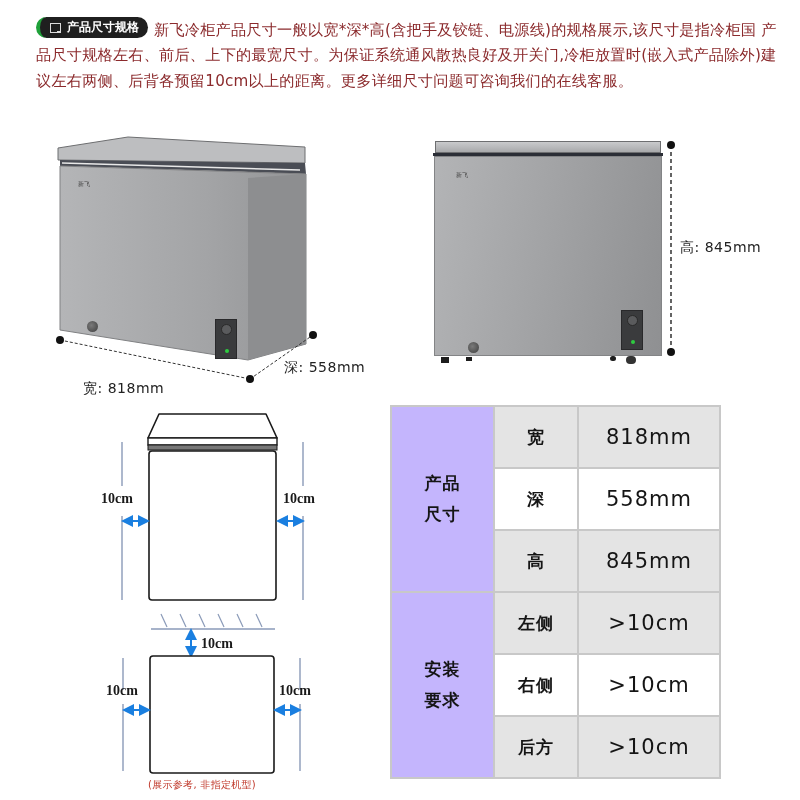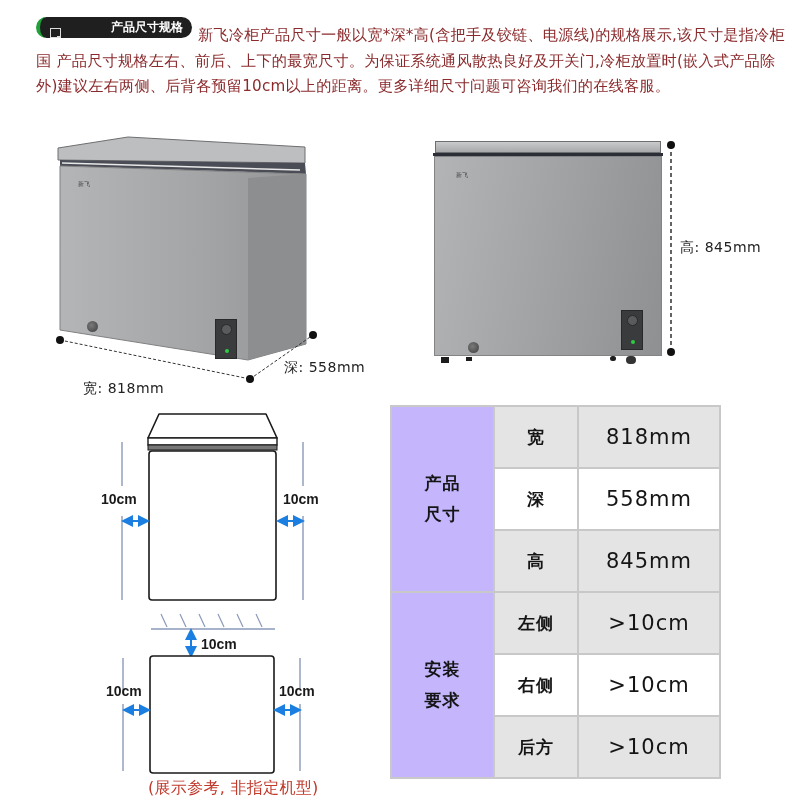--- a/index.html
+++ b/index.html
@@ -1,21 +1,21 @@
 <!DOCTYPE html>
 <html><head>
 <meta charset="utf-8">
 <style>
   * { box-sizing: border-box; margin: 0; padding: 0; }
   html, body { width: 800px; height: 800px; background: #ffffff; overflow: hidden; }
   body { position: relative; font-family: "DejaVu Sans", "Liberation Sans", sans-serif; }
 
   
   .intro { position: absolute; left: 36px; top: 17px; width: 752px; color: #8b2a2c; font-size: 15.2px; line-height: 25.5px; letter-spacing: 0.2px; }
-  .badge { display: inline-flex; align-items: flex-end; height: 21px; padding: 0 9px 0 10px; margin-right: 6px; background: #1f1f1f; color: #fff; border-radius: 11px; font-size: 12px; font-weight: bold; vertical-align: 2px; border-left: 4px solid #1fa13a; line-height: 21px; letter-spacing: 0; gap: 44px; }
+  .badge { display: inline-flex; align-items: center; height: 21px; padding: 0 9px 0 10px; margin-right: 6px; background: #1f1f1f; color: #fff; border-radius: 11px; font-size: 12px; font-weight: bold; vertical-align: 2px; border-left: 4px solid #1fa13a; line-height: 21px; letter-spacing: 0; }
   .badge-icon { display: inline-block; width: 11px; height: 10px; border: 1.4px solid #ddd; margin-right: 6px; position: relative; }
   .badge-icon::after { content: ""; position: absolute; right: -1px; bottom: -1px; width: 4px; height: 2px; background: #ddd; }
 
   
   .freezer-wrap { position: absolute; }
   .fz-body { position: absolute; background: linear-gradient(100deg, #b3b4b6 0%, #a5a6a8 40%, #8f9092 100%); border: 1px solid #838486; }
   .fz-lid { position: absolute; background: linear-gradient(180deg, #c9cacc, #a8a9ab); border: 1px solid #6d6e70; }
   .fz-seal { position: absolute; height: 3px; background: #2b2e36; }
   .logo { position: absolute; font-size: 6px; color: #444; letter-spacing: 0.2px; }
   .knob { position: absolute; width: 11px; height: 11px; border-radius: 50%; background: radial-gradient(circle at 40% 40%, #7a7a7a, #3e3e3e); }
@@ -30,22 +30,22 @@
   
   .spec-table { position: absolute; left: 390px; top: 405px; width: 331px; border-collapse: collapse; }
   .spec-table td { border: 2px solid #c8c8c8; text-align: center; vertical-align: middle; color: #151515; }
   .spec-table td.group { width: 103px; background: #c4b5fd; font-size: 17px; line-height: 31px; font-weight: bold; letter-spacing: 1px; }
   .spec-table td.key { width: 84px; font-size: 17px; font-weight: bold; height: 62px; letter-spacing: 1px; }
   .spec-table td.val { font-size: 21px; letter-spacing: 1px; }
   .spec-table tr.shade td.key, .spec-table tr.shade td.val { background: #e4e4e4; }
   .spec-table tr.plain td.key, .spec-table tr.plain td.val { background: #ffffff; }
 
   
-  .cm { position: absolute; font-size: 14px; font-weight: bold; color: #1a1a1a; font-family: Liberation Sans, sans-serif; }
-  .note { position: absolute; left: 148px; top: 778px; font-size: 16px; color: #c0392b; letter-spacing: 0.3px; }
+  .cm { position: absolute; font-size: 14px; font-weight: bold; color: #1a1a1a; font-family: Liberation Serif, serif; }
+  .note { position: absolute; left: 148px; top: 778px; font-size: 10px; color: #c0392b; letter-spacing: 0.3px; }
 </style>
 </head>
 <body>
 
 <div class="intro">
   <span class="badge">
       <span class="badge-icon"></span>
       <span>产品尺寸规格</span>
     </span><span>新飞冷柜产品尺寸一般以宽*深*高(含把手及铰链、电源线)的规格展示,该尺寸是指冷柜国 产品尺寸规格左右、前后、上下的最宽尺寸。为保证系统通风散热良好及开关门,冷柜放置时(嵌入式产品除外)建议左右两侧、后背各预留10cm以上的距离。更多详细尺寸问题可咨询我们的在线客服。</span>
 </div>

